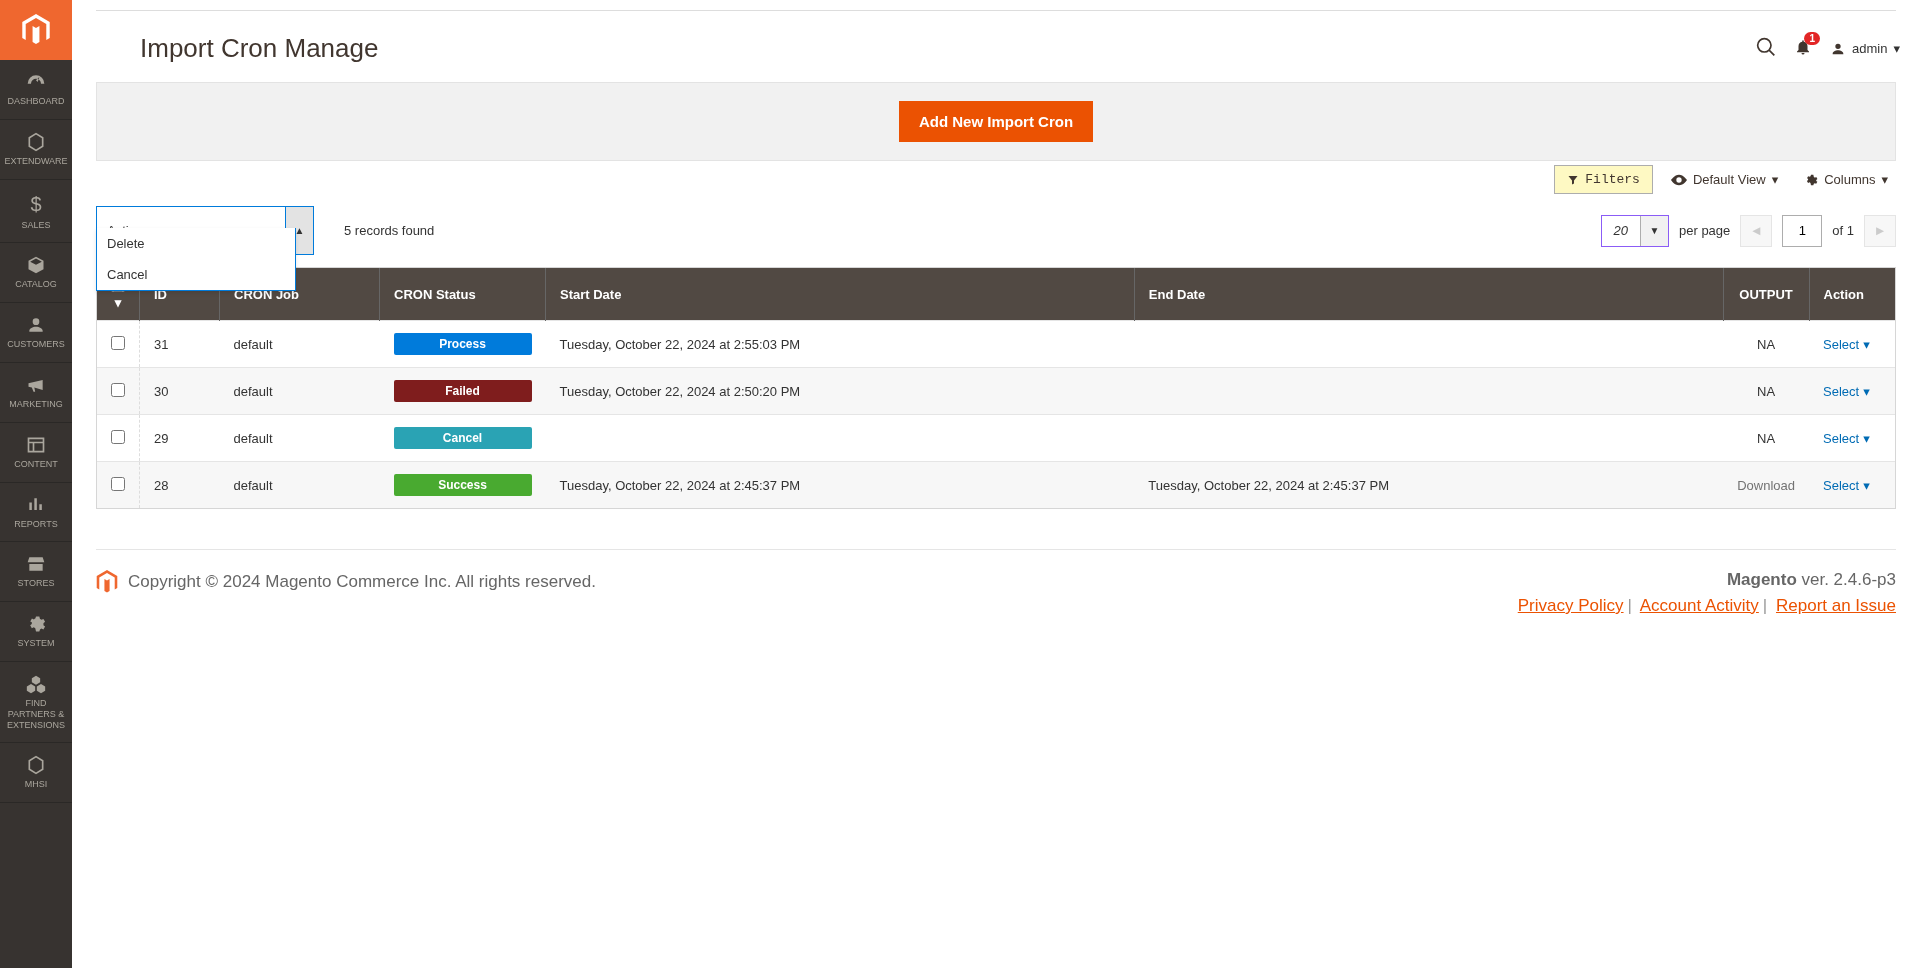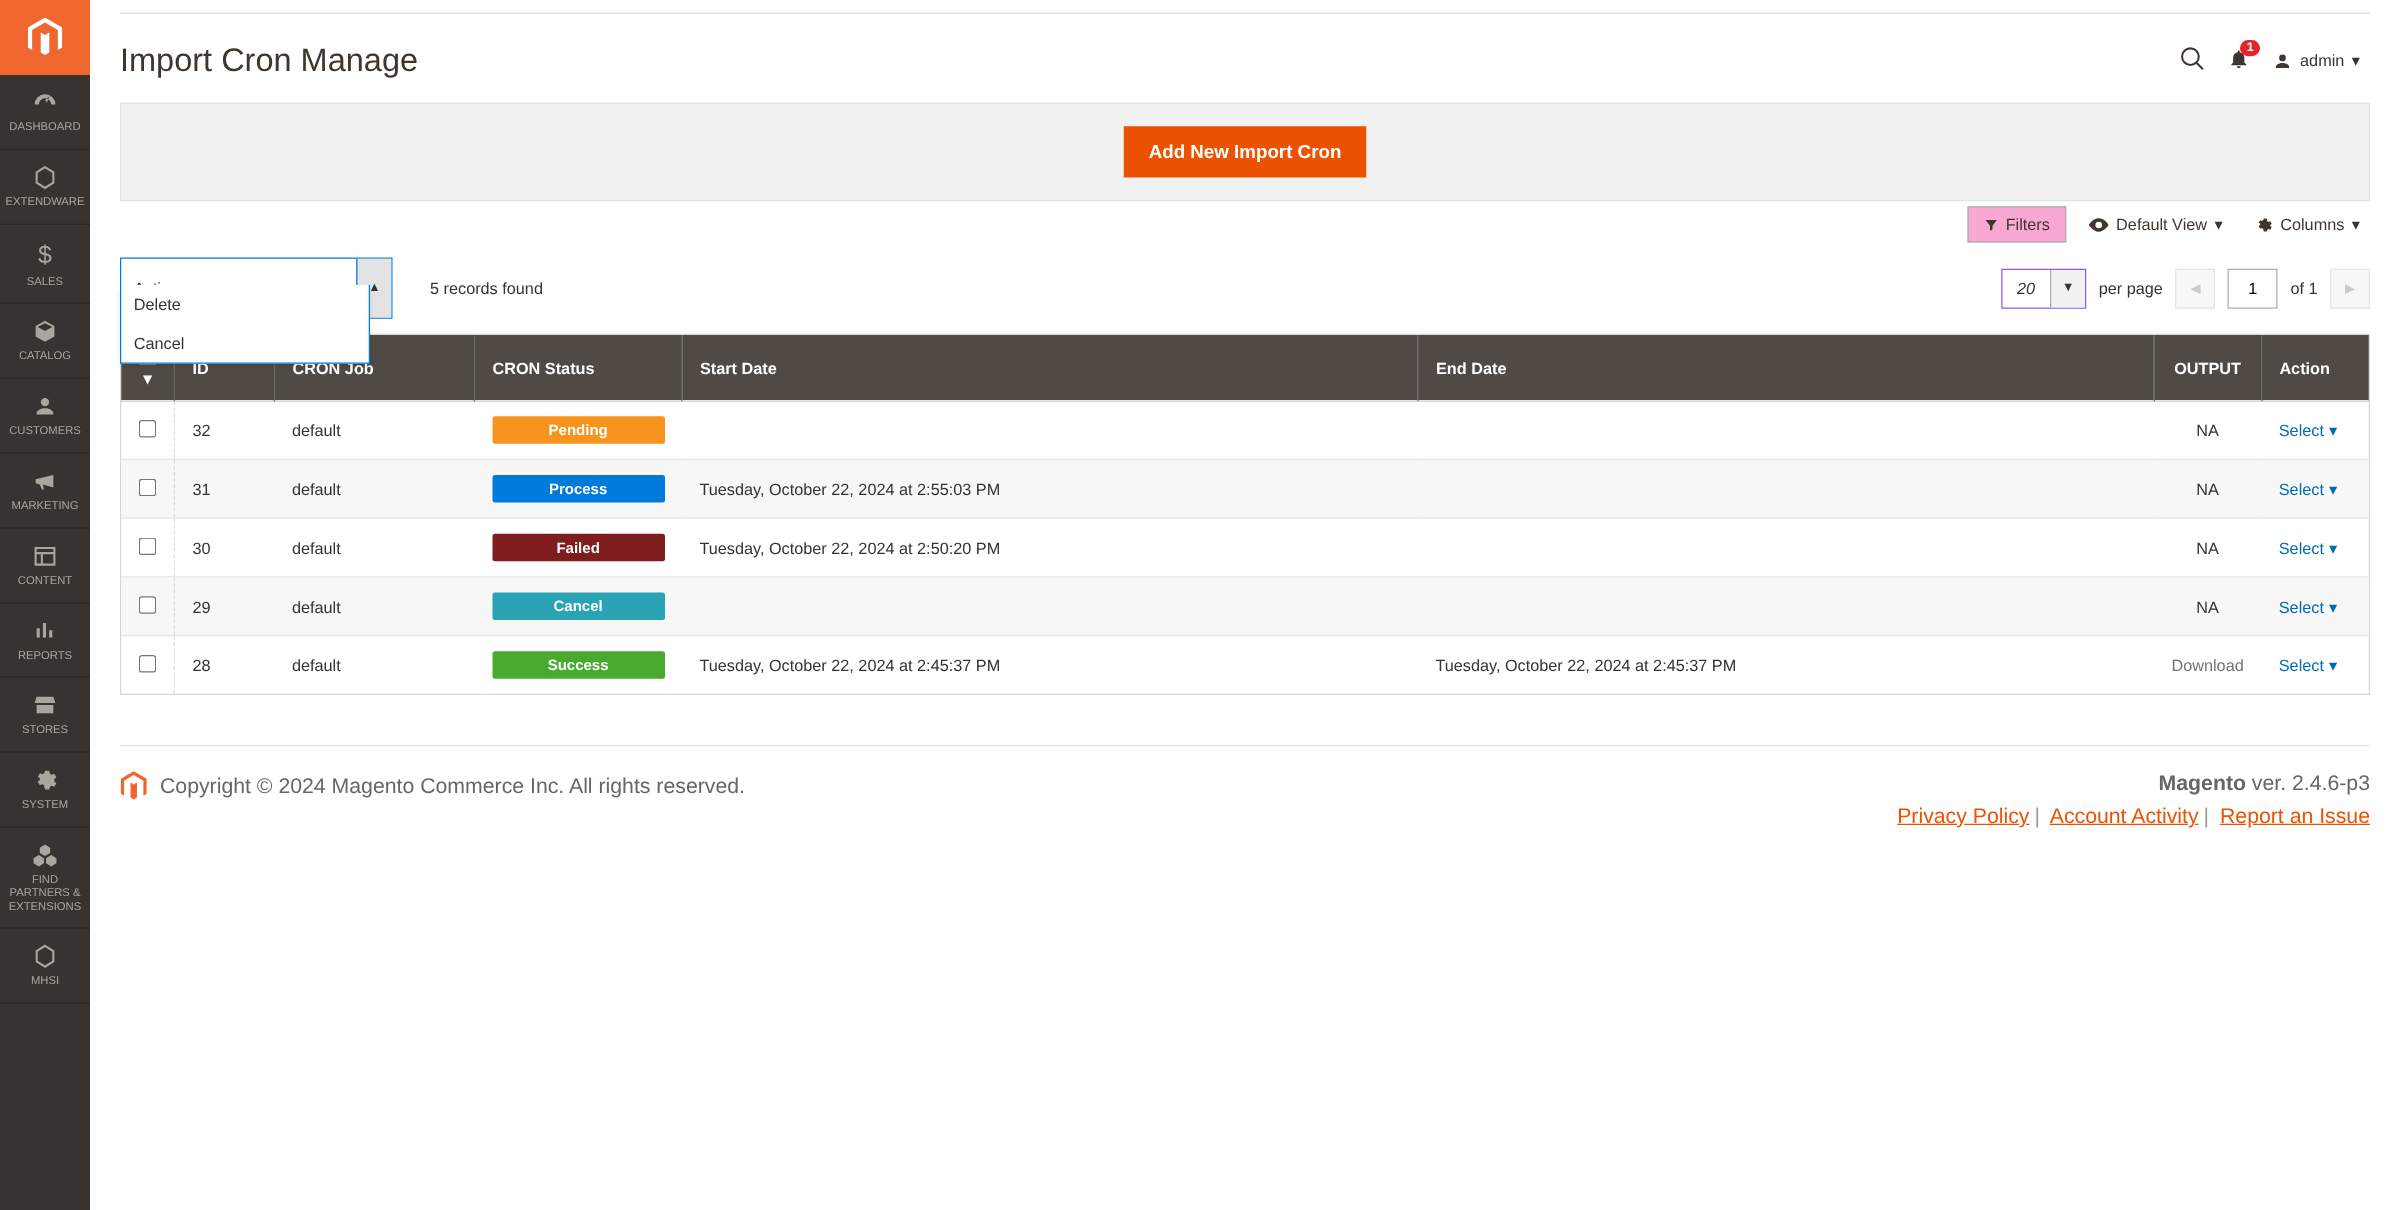--- a/index.html
+++ b/index.html
@@ -8,41 +8,41 @@
 
 .sidebar { position: fixed; left: 0; top: 0; width: 72px; height: 100vh; background: #373330; z-index: 100; }
 .sidebar-logo { width: 72px; height: 60px; background: #ef672f; display: flex; align-items: center; justify-content: center; }
 .sidebar-logo svg { width: 28px; height: 32px; }
 .sidebar-item { display: flex; flex-direction: column; align-items: center; justify-content: center; padding: 12px 4px; color: #aaa69d; font-size: 9px; text-align: center; cursor: pointer; border-bottom: 1px solid #2a2826; line-height: 1.2; }
 .sidebar-item .icon { font-size: 20px; margin-bottom: 4px; fill: #aaa69d; }
 
 
 .main { margin-left: 72px; padding: 0; }
 .top-divider { border-top: 1px solid #ddd; margin: 10px 24px 0 24px; }
-.page-header { display: flex; justify-content: space-between; align-items: center; padding: 22px 32px 18px 24px; }
+.page-header { display: flex; justify-content: space-between; align-items: center; padding: 22px 20px 18px 24px; margin-left: 44px; }
 .page-title { font-size: 26px; font-weight: 400; color: #41362f; }
 .header-actions { display: flex; align-items: center; gap: 18px; }
 .icon-btn { cursor: pointer; position: relative; color: #41362f; }
 .notif-badge { position: absolute; top: -6px; right: -8px; background: #e22626; color: #fff; font-size: 10px; border-radius: 9px; padding: 1px 5px; font-weight: 600; }
 .admin-user { display: flex; align-items: center; gap: 6px; cursor: pointer; font-size: 13px; }
 
 
 .action-bar { background: #f1f1f1; border: 1px solid #e3e3e3; margin: 0 24px; padding: 18px 20px; display: flex; justify-content: center; }
 .primary-btn { background: #eb5202; color: #fff; border: none; padding: 12px 20px; font-size: 15px; font-weight: 600; cursor: pointer; }
 
 
 .annotations { position: relative; height: 26px; margin: 16px 24px 0 24px; }
 .anno { position: absolute; color: #e22626; font-size: 13px; font-weight: 600; }
 .arrow-svg { position: absolute; pointer-events: none; }
 
 
 .toolbar-row { display: flex; justify-content: space-between; align-items: flex-start; margin: 4px 24px 0 24px; position: relative; }
 .toolbar-right { display: flex; gap: 10px; align-items: center; margin-left: auto; margin-bottom: 12px;}
 .toolbar-btn { background: #fff; border: 1px solid #adadad; padding: 6px 12px; font-size: 13px; cursor: pointer; display: inline-flex; align-items: center; gap: 6px; color: #41362f; }
-.toolbar-btn.filters { background: #f9a8d4; }
+.toolbar-btn.filters { background: #fef9c3; font-family: Liberation Mono, monospace; }
 .toolbar-plain { display: inline-flex; align-items: center; gap: 6px; cursor: pointer; font-size: 13px; padding: 6px 8px; color: #41362f; }
 
 
 .grid-controls { display: flex; align-items: center; margin: 0 24px 12px 24px; position: relative; }
 .actions-dd { position: relative; width: 218px; }
 .actions-toggle { width: 218px; border: 1px solid #007bdb; background: #fff; display: flex; align-items: center; justify-content: space-between; cursor: pointer; font-size: 13px; height: 49px; }
 .actions-toggle .lbl { padding: 0 10px; color: #333; }
 .actions-toggle .tgl { width: 28px; height: 100%; border-left: 1px solid #007bdb; background: #e3e3e3; display: flex; align-items: center; justify-content: center; font-size: 10px; }
 .actions-menu { position: absolute; top: 22px; left: 0; width: 200px; background: #fff; border: 1px solid #007bdb; border-top: none; z-index: 50; box-shadow: 0 2px 4px rgba(0,0,0,0.1); }
 .actions-menu-item { padding: 8px 10px; cursor: pointer; font-size: 13px; }
@@ -254,30 +254,20 @@
           <th style="width:80px;">ID</th>
           <th style="width:160px;">CRON Job</th>
           <th style="width:160px;">CRON Status</th>
           <th>Start Date</th>
           <th>End Date</th>
           <th style="width:80px;text-align:center;">OUTPUT</th>
           <th style="width:86px;">Action</th>
         </tr>
       </thead>
       <tbody id="grid-body">
-          <tr>
-            <td class="checkbox-cell"><input type="checkbox" style=""></td>
-            <td>32</td>
-            <td>default</td>
-            <td><span class="status-badge status-Pending">Pending</span></td>
-            <td></td>
-            <td></td>
-            <td style="text-align:center;">NA</td>
-            <td><span class="select-link">Select <span>▾</span></span></td>
-          </tr>
           <tr>
             <td class="checkbox-cell"><input type="checkbox" style=""></td>
             <td>31</td>
             <td>default</td>
             <td><span class="status-badge status-Process">Process</span></td>
             <td>Tuesday, October 22, 2024 at 2:55:03 PM</td>
             <td></td>
             <td style="text-align:center;">NA</td>
             <td><span class="select-link">Select <span>▾</span></span></td>
           </tr>

